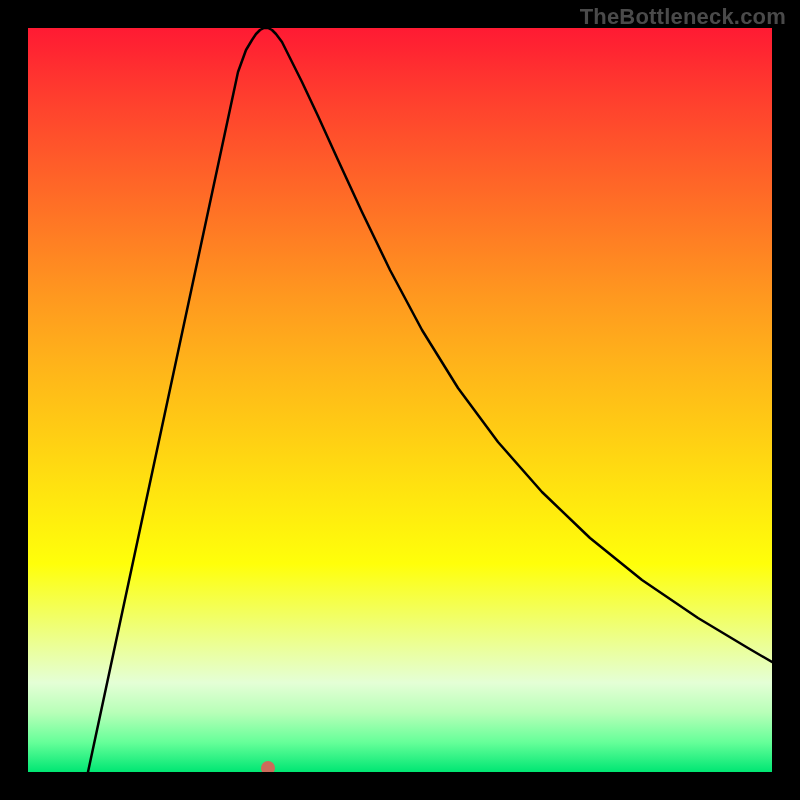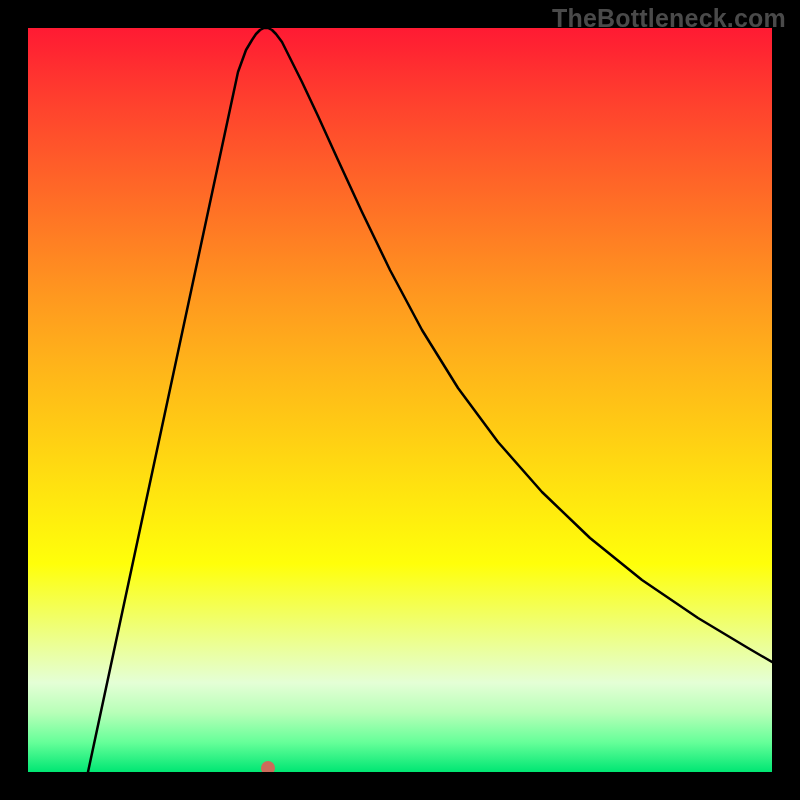--- a/index.html
+++ b/index.html
@@ -38,21 +38,21 @@
       #e4ffd6 88%,
       #b8ffb8 92%,
       #66ff99 96%,
       #00e673 100%);
   }
   .watermark {
     position: absolute;
     top: 4px;
     right: 14px;
     color: #4a4a4a;
-    font-size: 25px;
+    font-size: 22px;
     font-weight: 600;
     letter-spacing: 0.2px;
   }
   svg.curve {
     position: absolute;
     left: 0;
     top: 0;
     width: 744px;
     height: 744px;
   }

